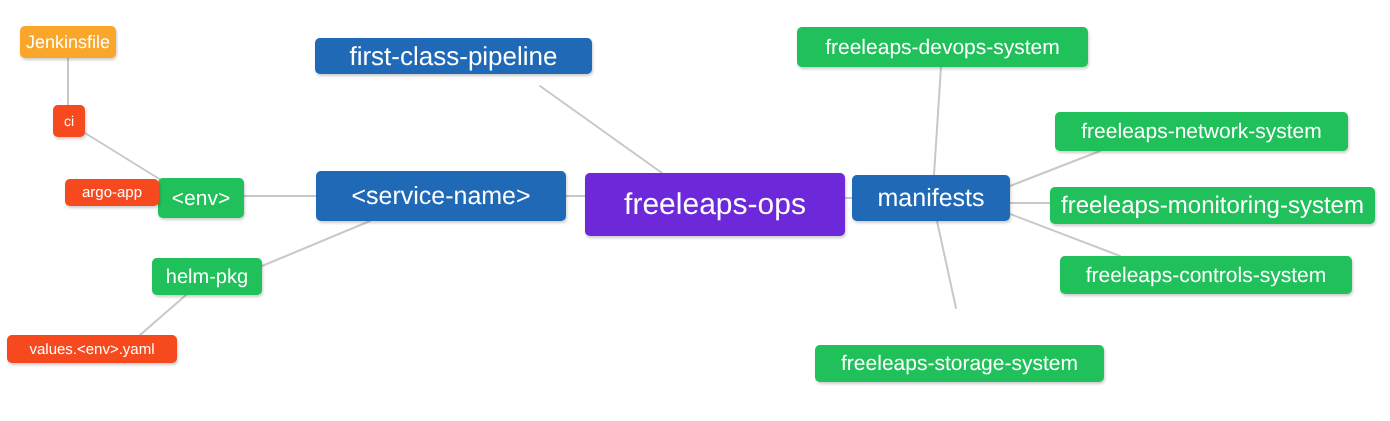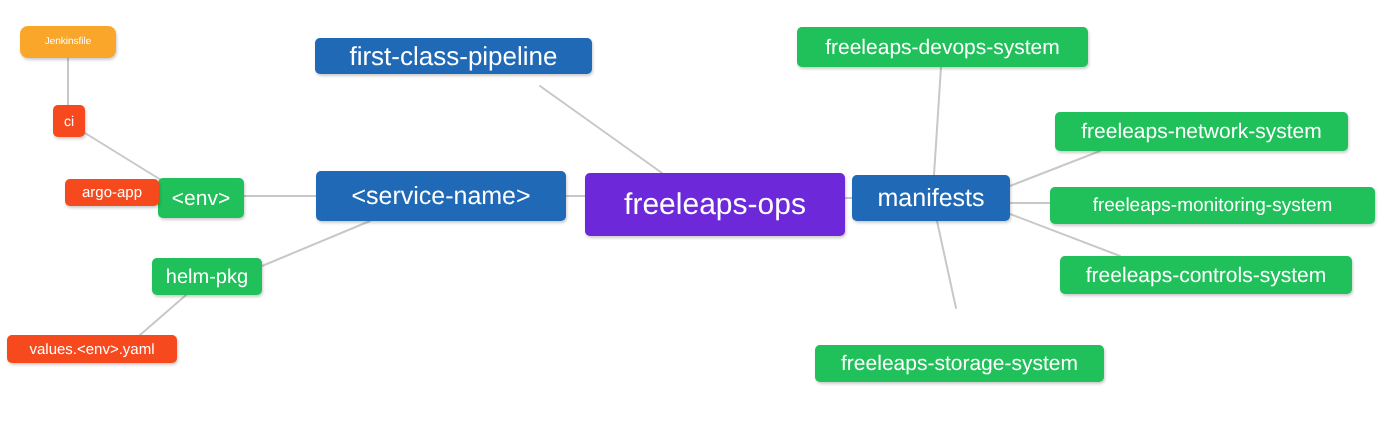--- a/index.html
+++ b/index.html
@@ -76,39 +76,39 @@
       </div>
       <div class="node" style="left: 852px; top: 175px; width: 158px; height: 46px; background: rgb(32, 105, 183); font-size: 25px;">
         <span class="node-label">manifests</span>
       </div>
       <div class="node" style="left: 158px; top: 178px; width: 86px; height: 40px; background: rgb(32, 192, 90); font-size: 21px;">
         <span class="node-label">&lt;env&gt;</span>
       </div>
       <div class="node" style="left: 152px; top: 258px; width: 110px; height: 37px; background: rgb(32, 192, 90); font-size: 20px;">
         <span class="node-label">helm-pkg</span>
       </div>
-      <div class="node" style="left: 20px; top: 26px; width: 96px; height: 32px; background: rgb(249, 166, 43); font-size: 10px; border-radius: 8px;">
+      <div class="node" style="left: 20px; top: 26px; width: 96px; height: 32px; background: rgb(249, 166, 43); font-size: 18px;">
         <span class="node-label">Jenkinsfile</span>
       </div>
       <div class="node" style="left: 53px; top: 105px; width: 32px; height: 32px; background: rgb(246, 74, 30); font-size: 14px;">
         <span class="node-label">ci</span>
       </div>
       <div class="node" style="left: 33px; top: 179px; width: 94px; height: 27px; background: rgb(246, 74, 30); font-size: 15px; margin-left: 32px;">
         <span class="node-label">argo-app</span>
       </div>
       <div class="node" style="left: 7px; top: 335px; width: 170px; height: 28px; background: rgb(246, 74, 30); font-size: 15px;">
         <span class="node-label">values.&lt;env&gt;.yaml</span>
       </div>
       <div class="node" style="left: 797px; top: 27px; width: 291px; height: 40px; background: rgb(32, 192, 90); font-size: 21px;">
         <span class="node-label">freeleaps-devops-system</span>
       </div>
       <div class="node" style="left: 1055px; top: 112px; width: 293px; height: 39px; background: rgb(32, 192, 90); font-size: 21px;">
         <span class="node-label">freeleaps-network-system</span>
       </div>
-      <div class="node" style="left: 1050px; top: 187px; width: 325px; height: 37px; background: rgb(32, 192, 90); font-size: 19px;">
+      <div class="node" style="left: 1050px; top: 187px; width: 325px; height: 37px; background: rgb(32, 192, 90); font-size: 24px;">
         <span class="node-label">freeleaps-monitoring-system</span>
       </div>
       <div class="node" style="left: 1060px; top: 256px; width: 292px; height: 38px; background: rgb(32, 192, 90); font-size: 21px;">
         <span class="node-label">freeleaps-controls-system</span>
       </div>
       <div class="node" style="left: 815px; top: 308px; width: 289px; height: 37px; background: rgb(32, 192, 90); font-size: 21px; margin-top: 37px;">
         <span class="node-label">freeleaps-storage-system</span>
       </div>
     </div>
 </div>

